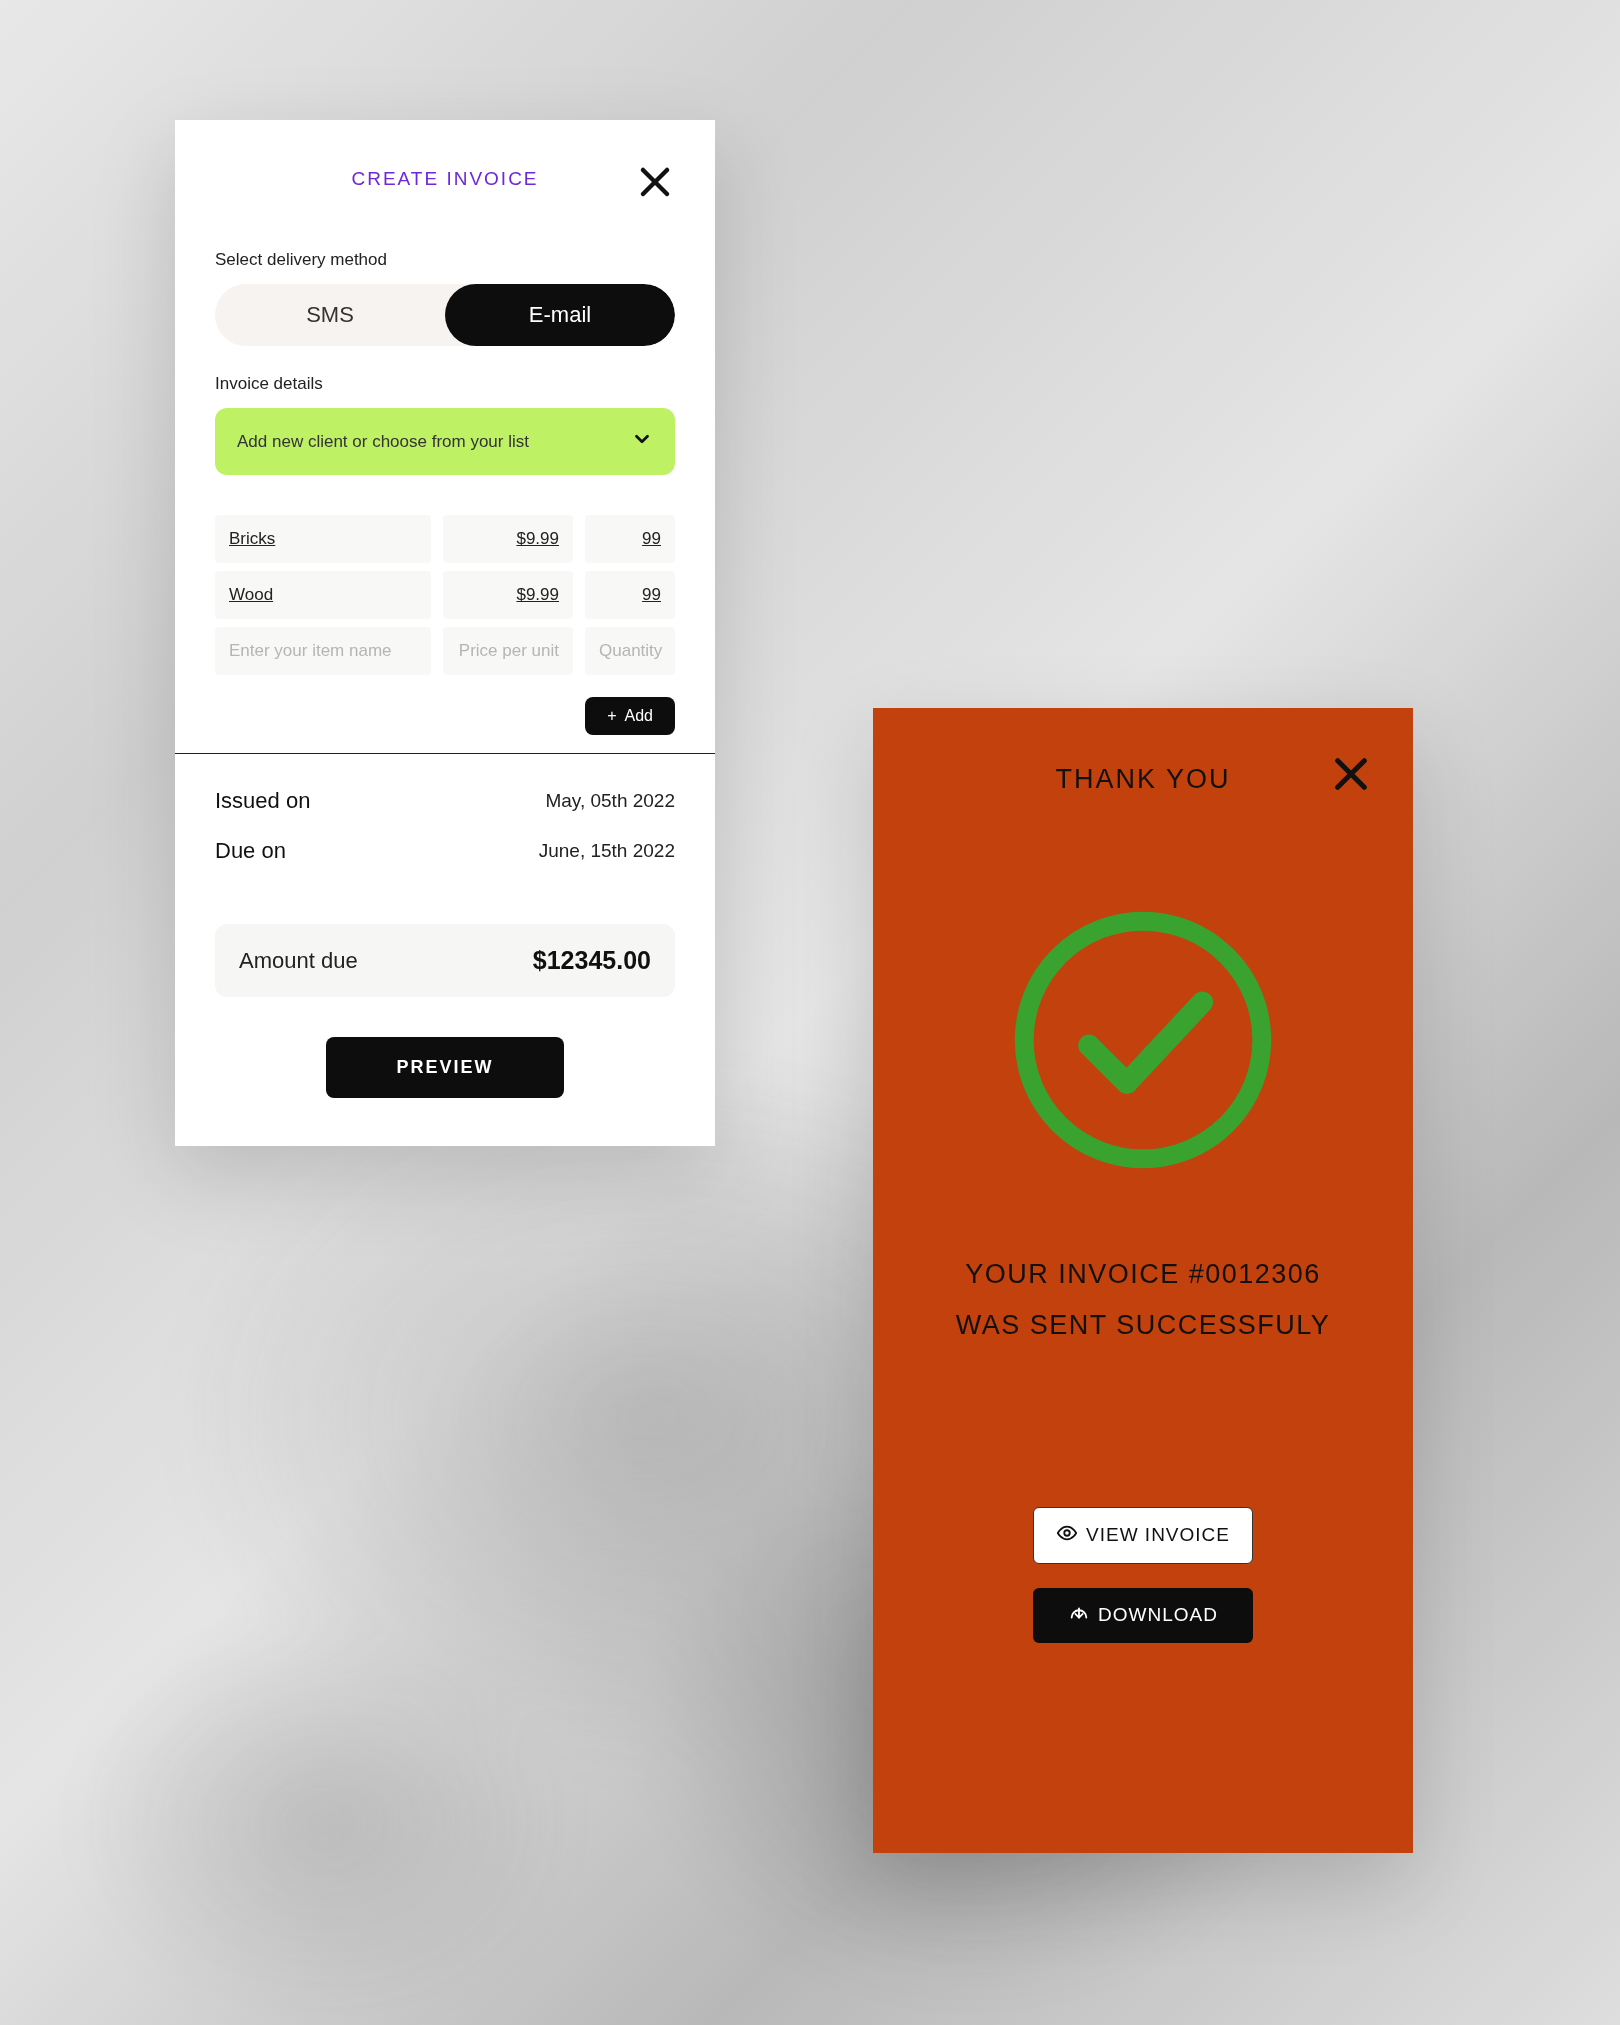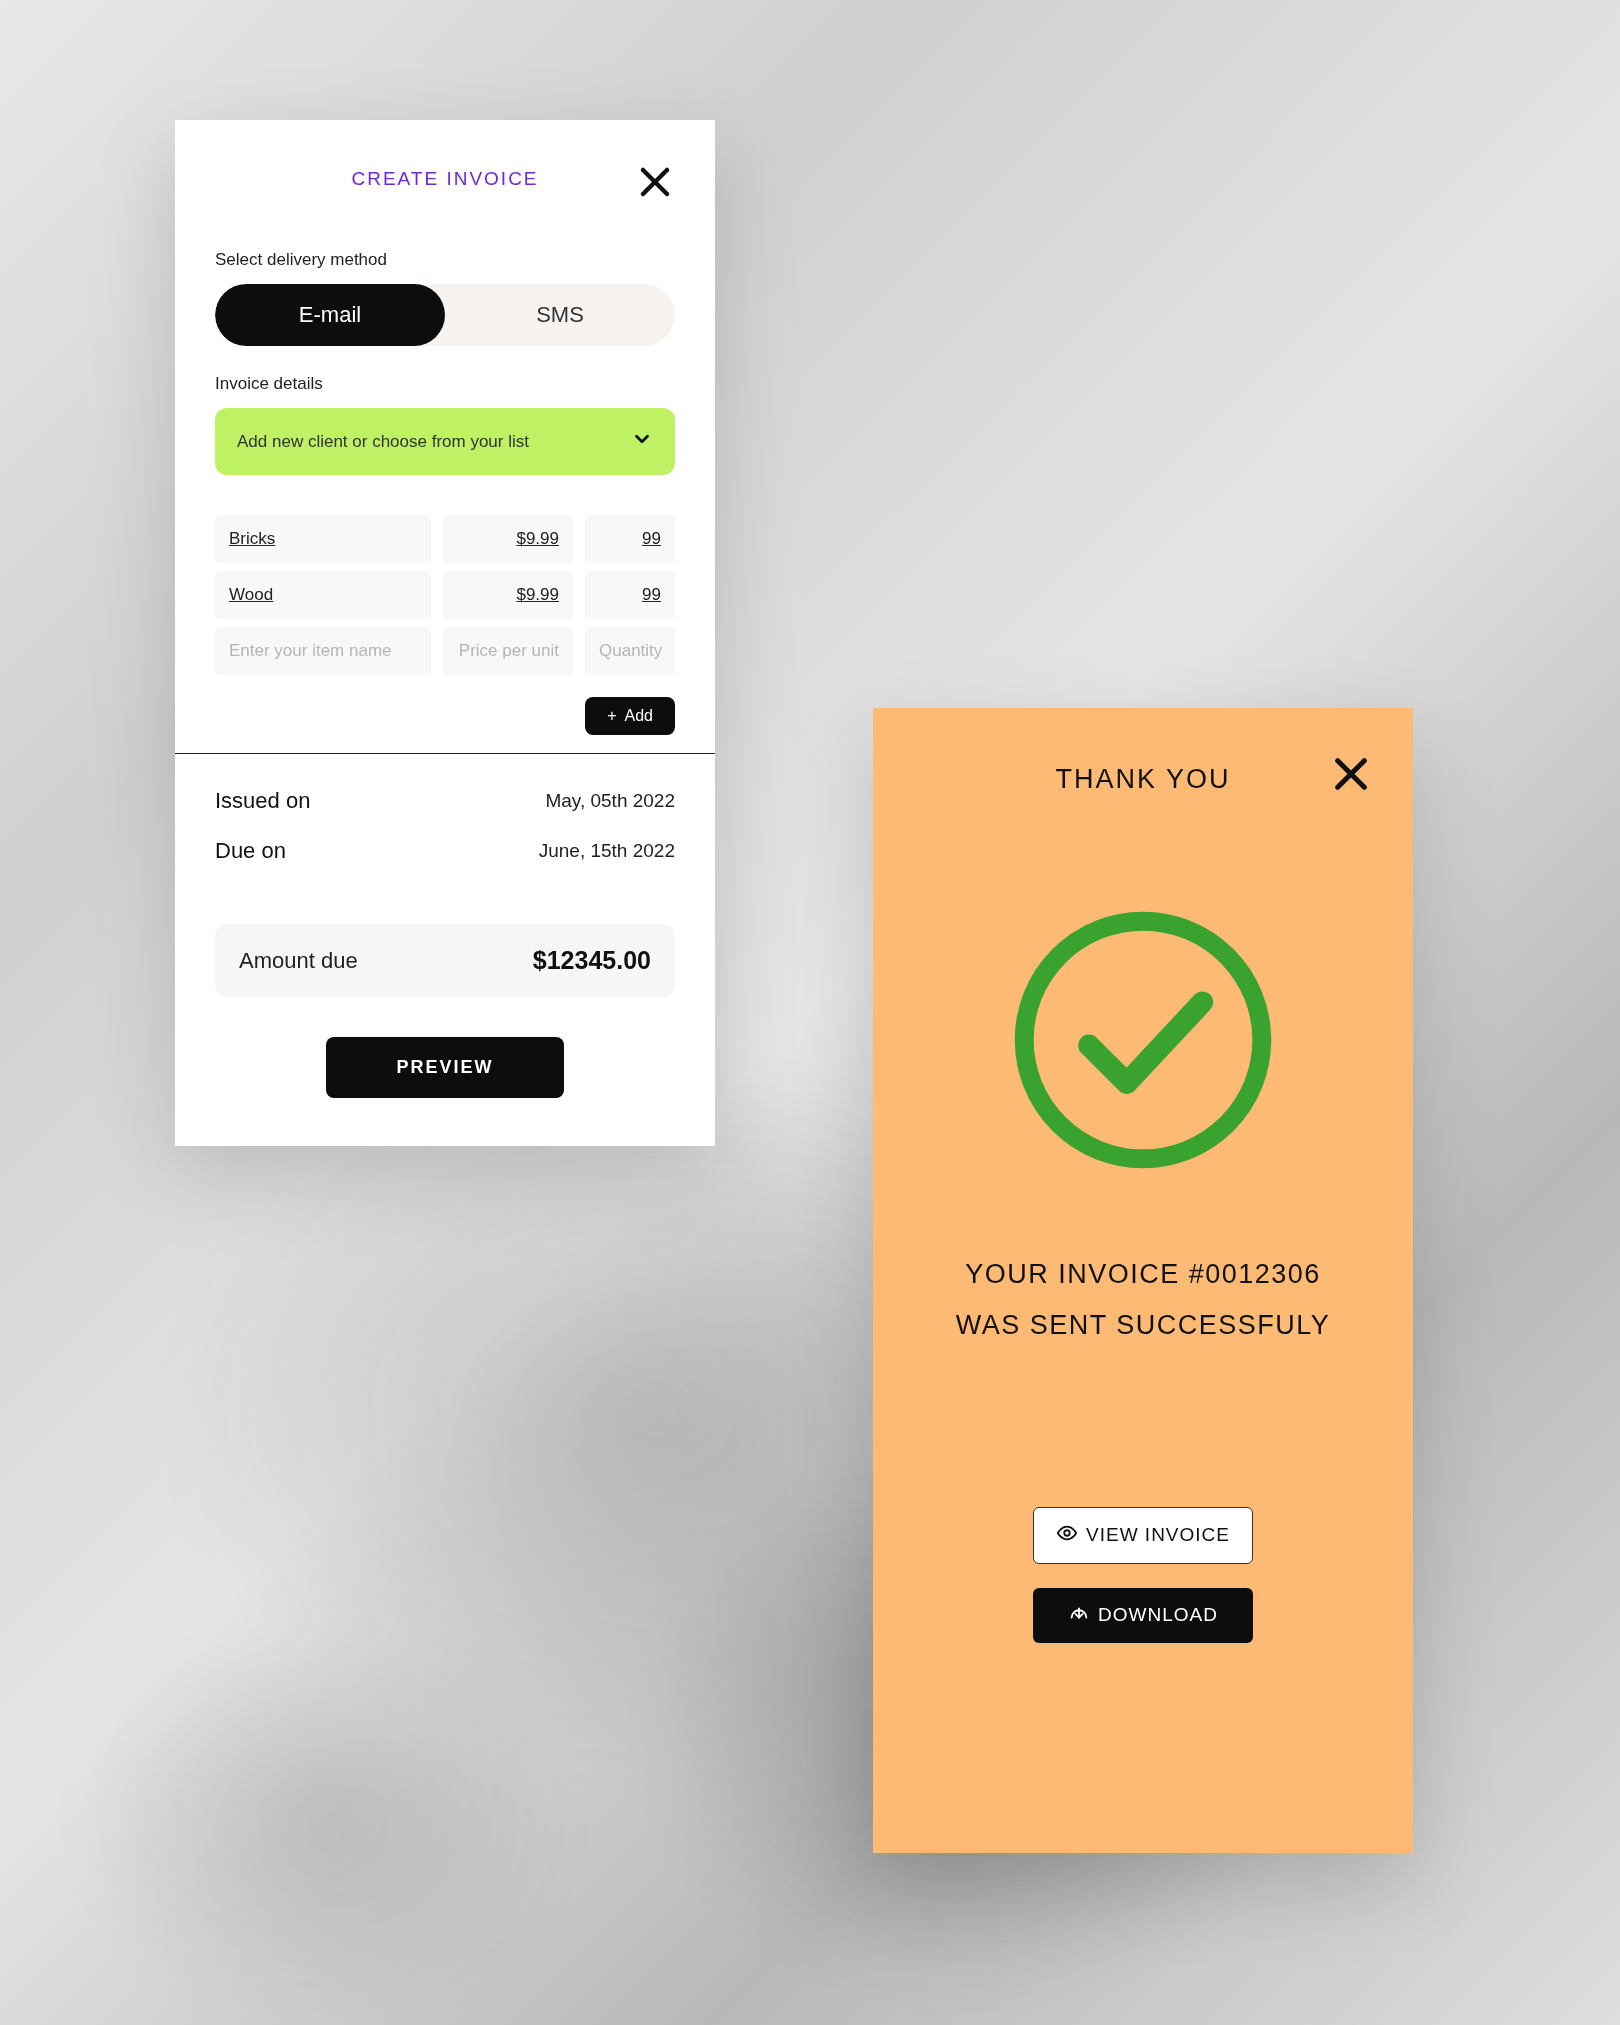--- a/index.html
+++ b/index.html
@@ -174,21 +174,21 @@
     cursor: pointer;
   }
 
   
   .card-thankyou {
     position: absolute;
     left: 873px;
     top: 708px;
     width: 540px;
     height: 1145px;
-    background: #fdba74;
+    background: #c2410c;
     box-shadow: 0 30px 80px rgba(0,0,0,0.15);
     display: flex;
     flex-direction: column;
     align-items: center;
   }
   .ty-header {
     width: 100%;
     position: relative;
     padding-top: 56px;
     text-align: center;
@@ -274,22 +274,22 @@
             <line x1="20" y1="4" x2="4" y2="20"></line>
           </svg>
       </span>
     </div>
   </div>
 
   <div class="form-body">
     <div class="section-label">Select delivery method</div>
 
     <div class="segmented">
+      <div class="segmented-option">SMS</div>
       <div class="segmented-option active">E-mail</div>
-      <div class="segmented-option">SMS</div>
     </div>
 
     <div class="section-label">Invoice details</div>
 
     <div class="client-dropdown">
       <span>Add new client or choose from your list</span>
       <span class="chevron-down">
         <svg viewBox="0 0 24 24" fill="none" stroke="#111" stroke-width="3" stroke-linecap="round" stroke-linejoin="round">
             <polyline points="6 9 12 15 18 9"></polyline>
           </svg>

